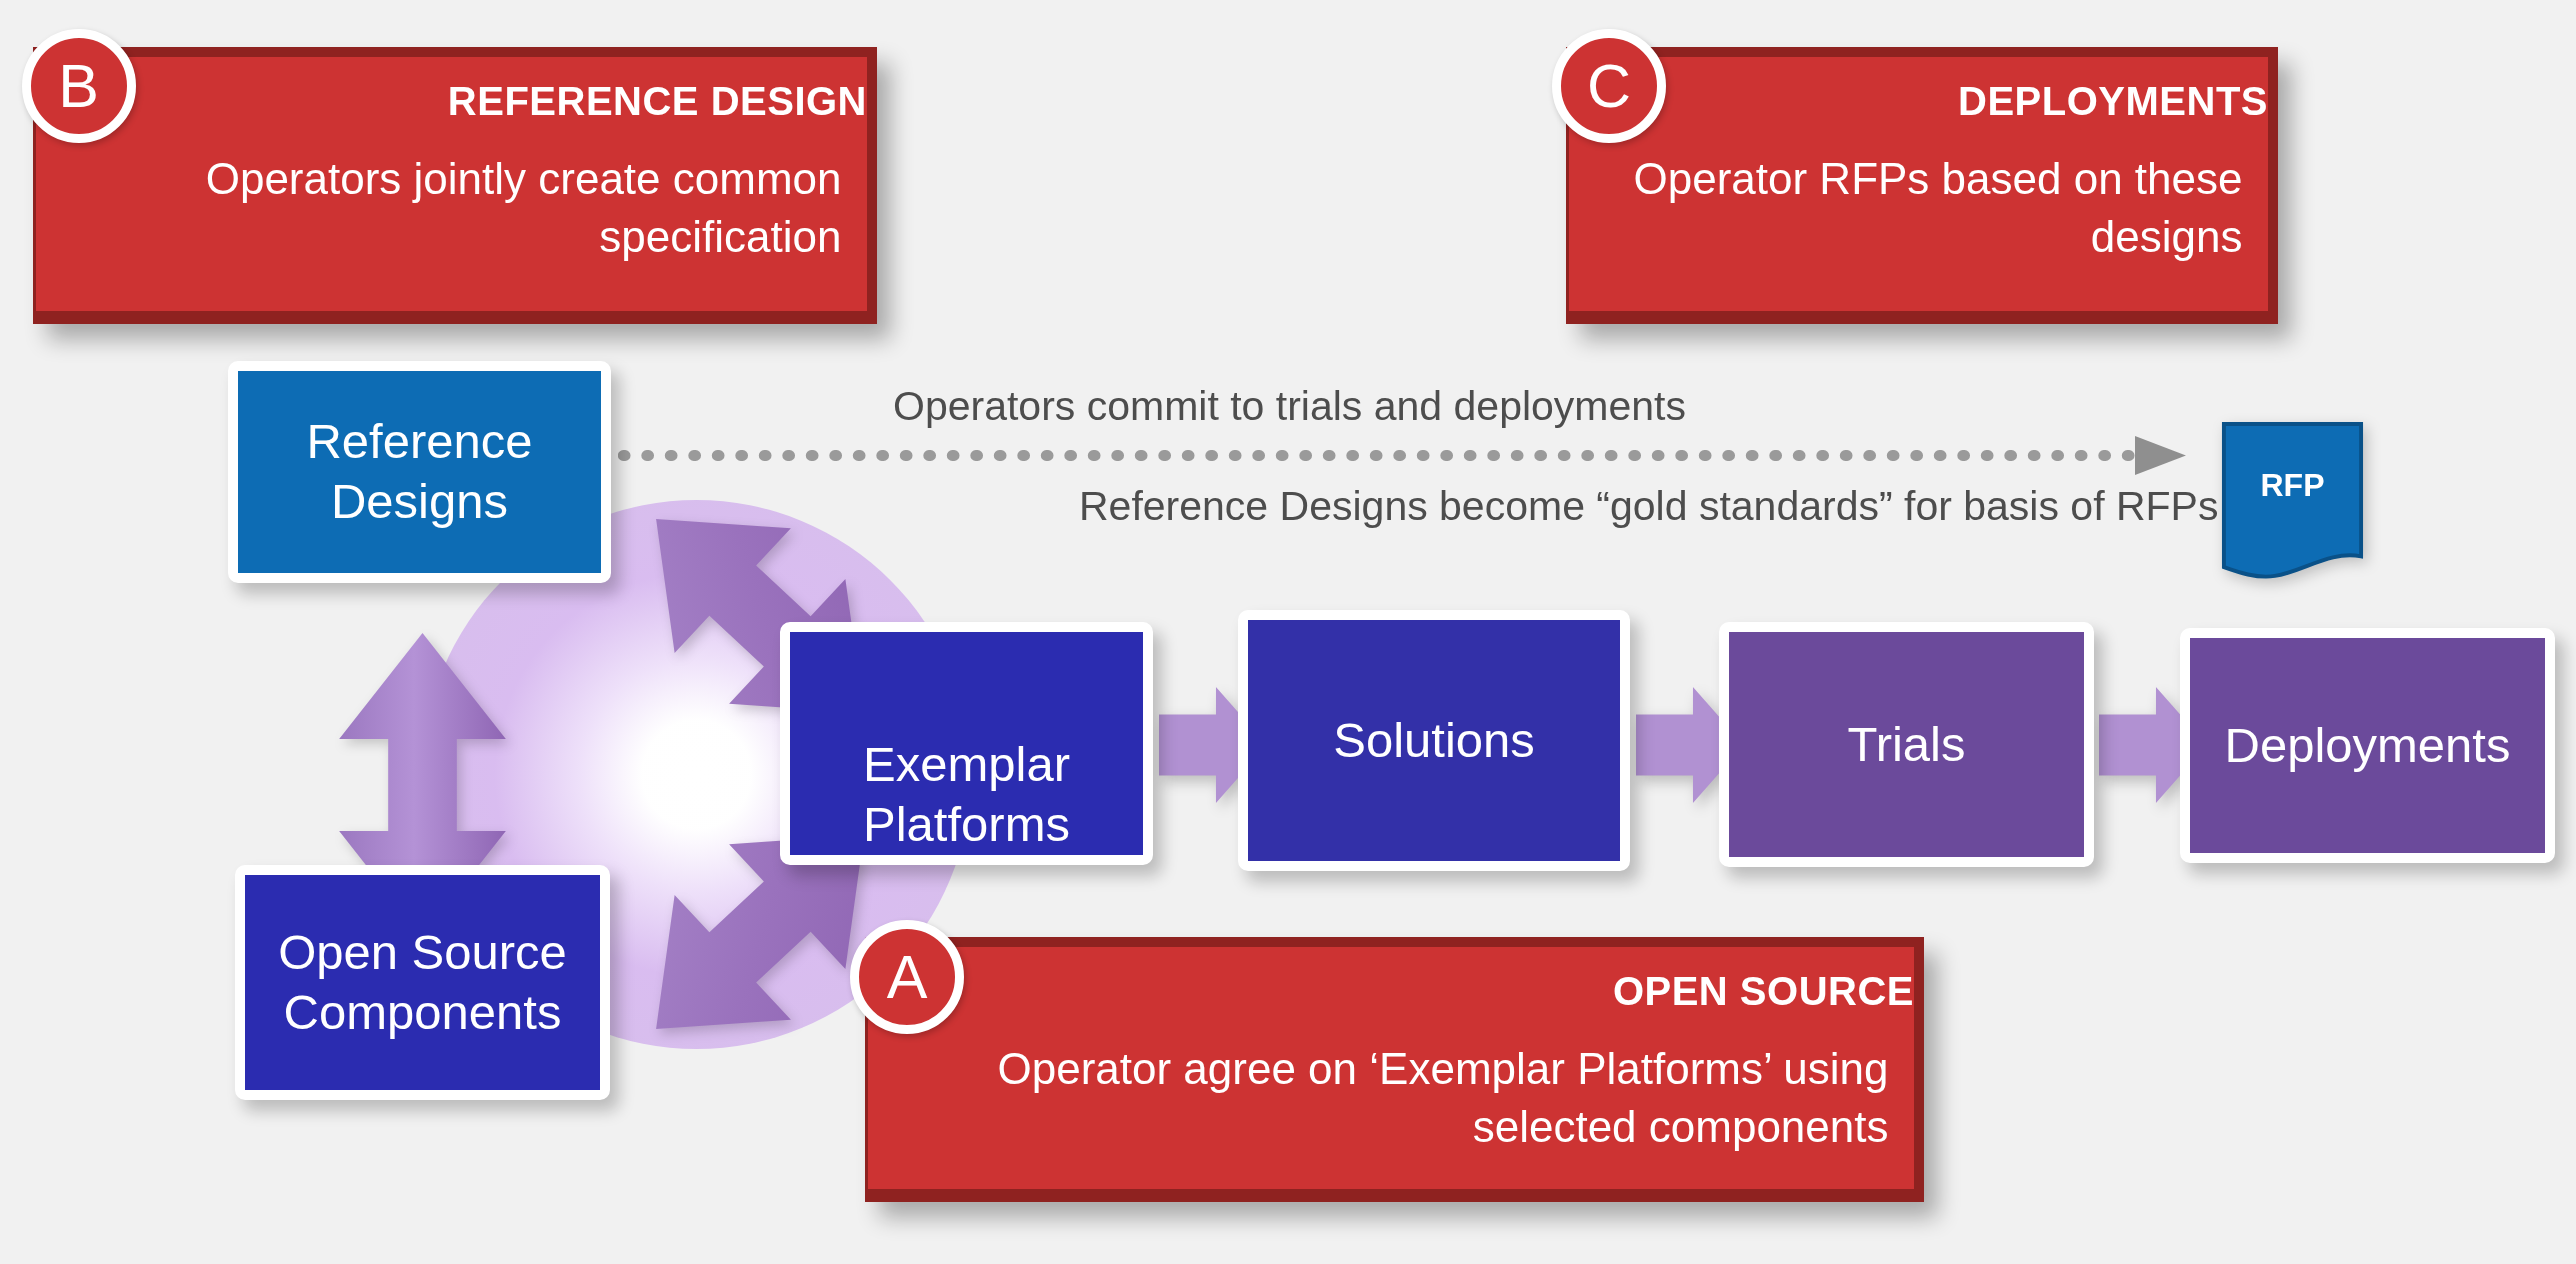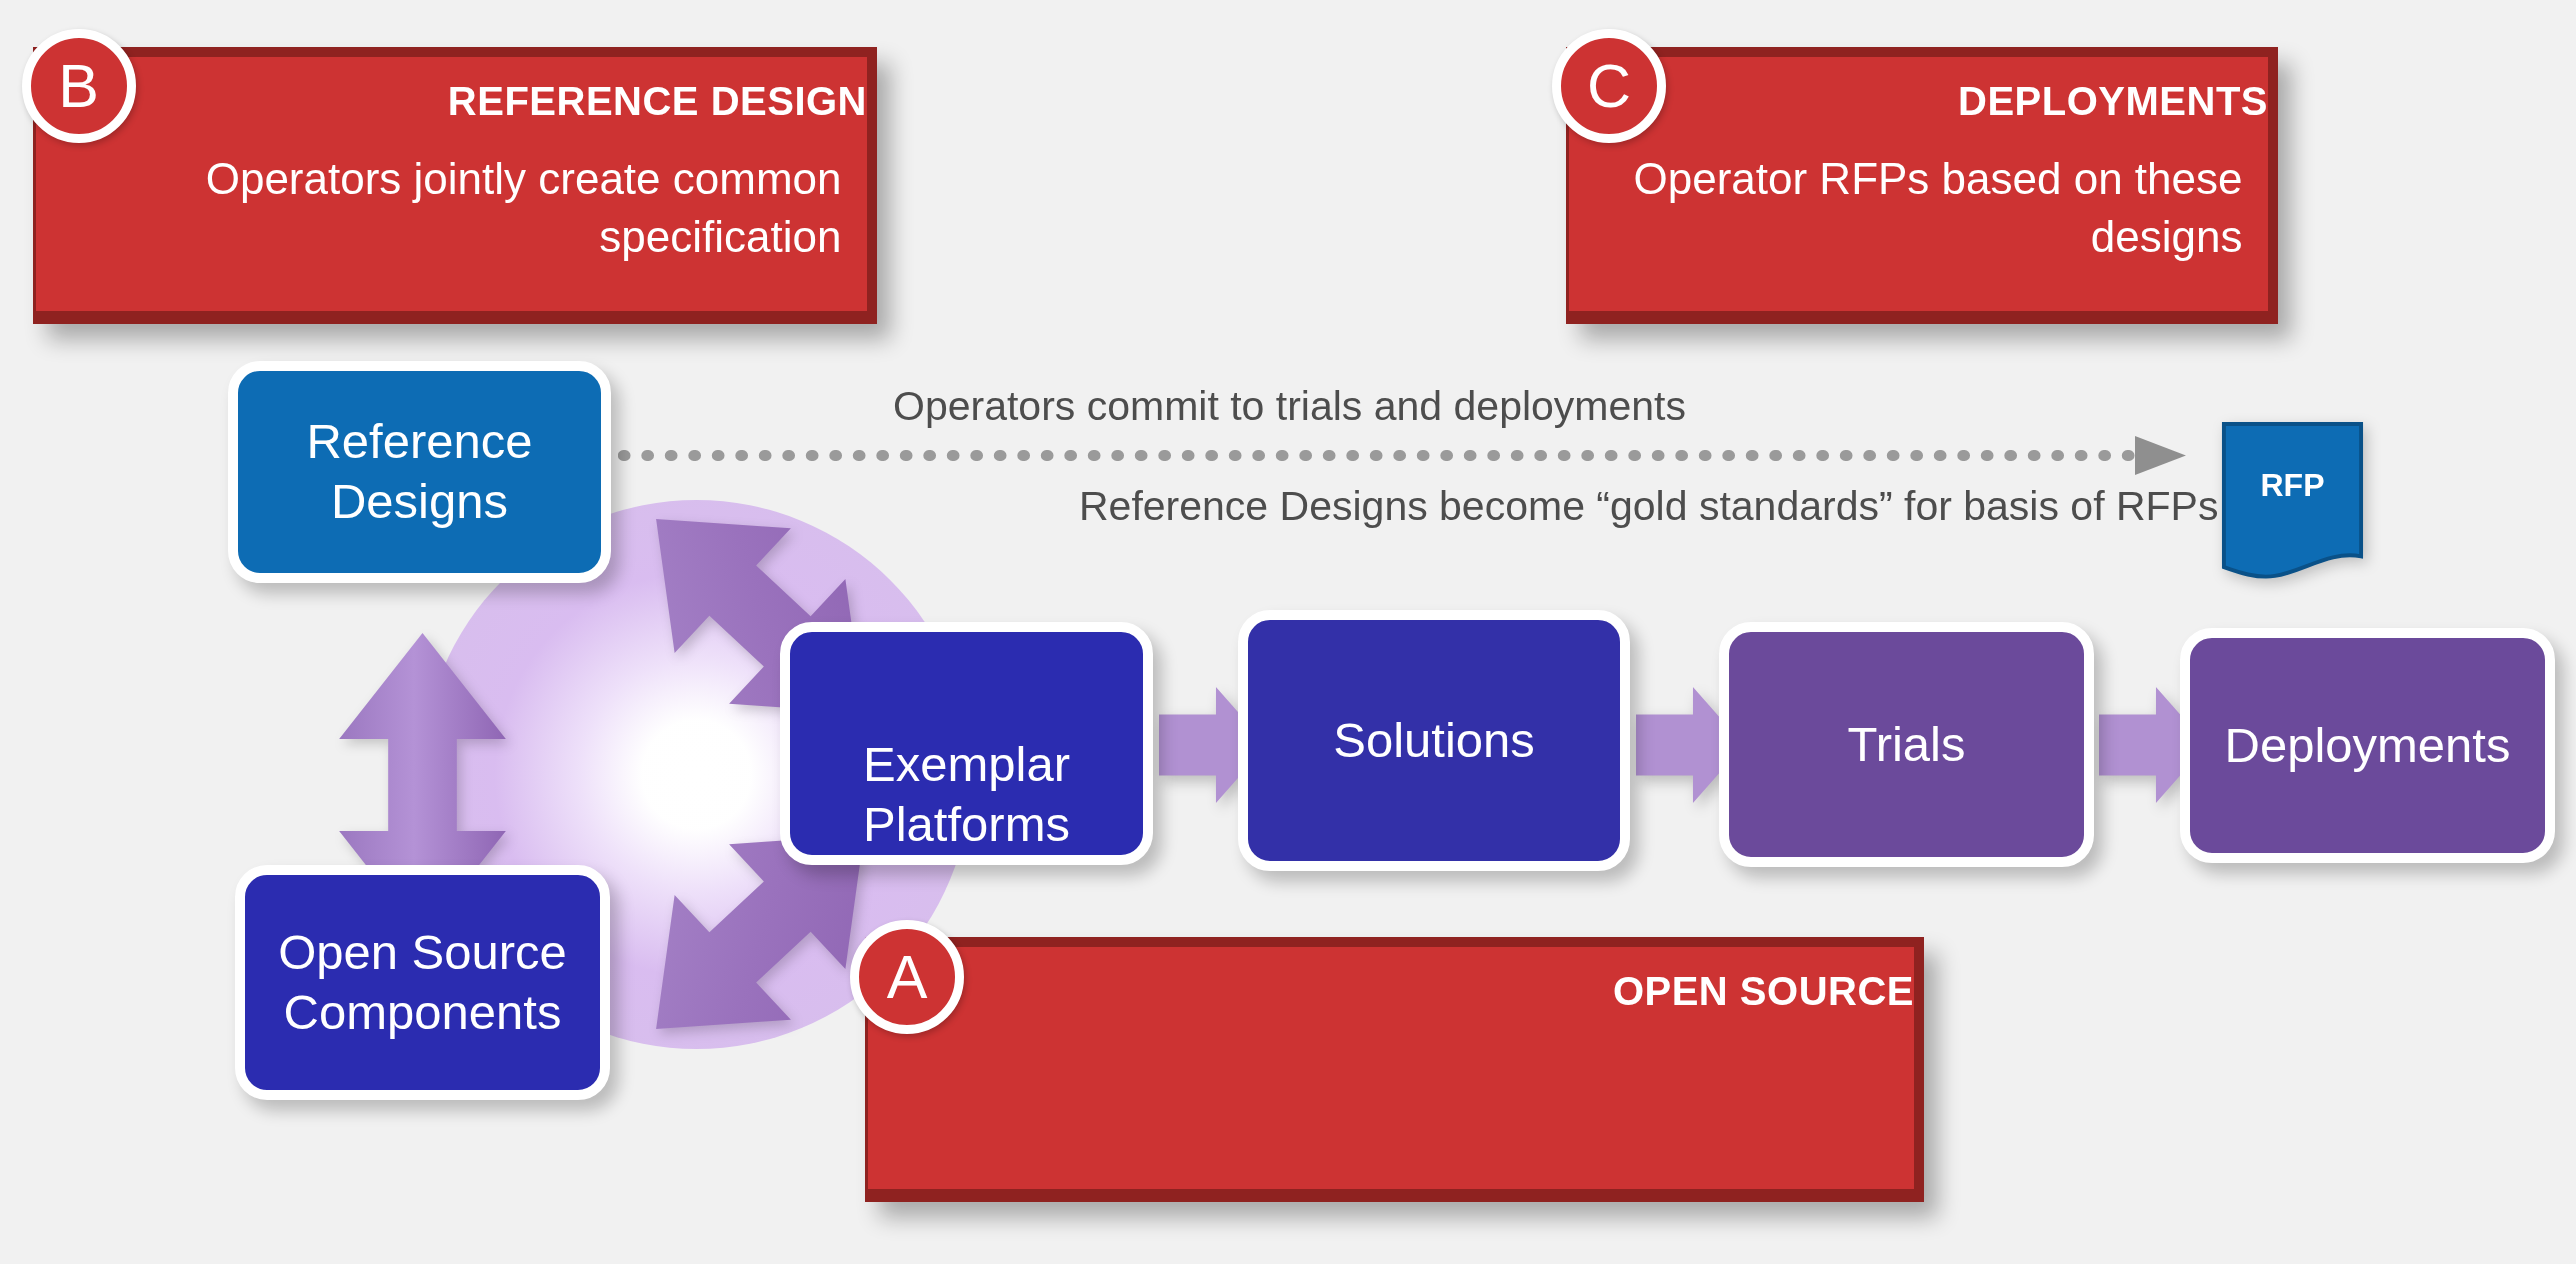--- a/index.html
+++ b/index.html
@@ -61,21 +61,21 @@
     display: flex;
     align-items: center;
     justify-content: center;
     z-index: 40;
     box-shadow: 2px 2.9px 6.9px rgba(0,0,0,0.22);
   }
 
   
   .rbox {
     position: absolute;
-    border-radius: 32px;
+    border-radius: 10px;
     border: 10.8px solid #ffffff;
     color: #ffffff;
     display: flex;
     align-items: center;
     justify-content: center;
     text-align: center;
     line-height: 1.22;
     box-shadow: 8.8px 10.8px 15.7px rgba(0,0,0,0.22);
     z-index: 20;
   }
@@ -242,17 +242,18 @@
   <div class="badge" style="left:21.6px; top:29px;">B</div>
 
   <div class="callout" style="left:1566px; top:47px; width:712px; height:277px;">
     <div class="callout-title">DEPLOYMENTS</div>
     <div class="callout-body">Operator RFPs based on these designs</div>
   </div>
   <div class="badge" style="left:1552px; top:29px;">C</div>
 
   <div class="callout" style="left:865px; top:937px; width:1059px; height:265px;padding-left:39px;">
     <div class="callout-title">OPEN SOURCE</div>
+    <div class="callout-body">Operator agree on ‘Exemplar Platforms’ using selected components</div>
   </div>
   <div class="badge" style="left:850px; top:920px;">A</div>
 
 </div>
 
 
 </body></html>

